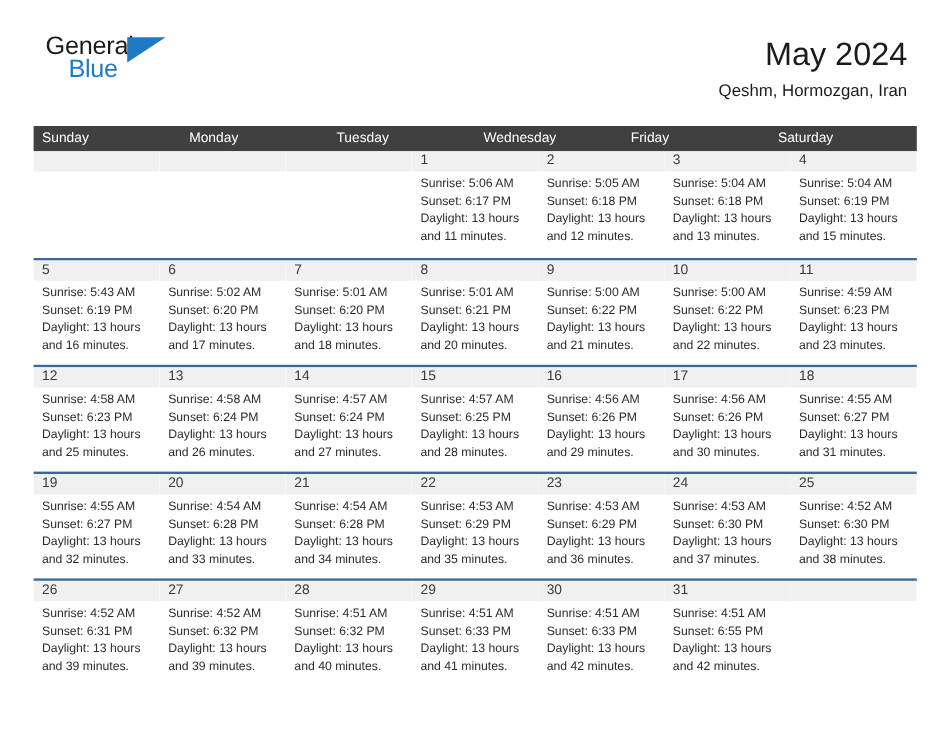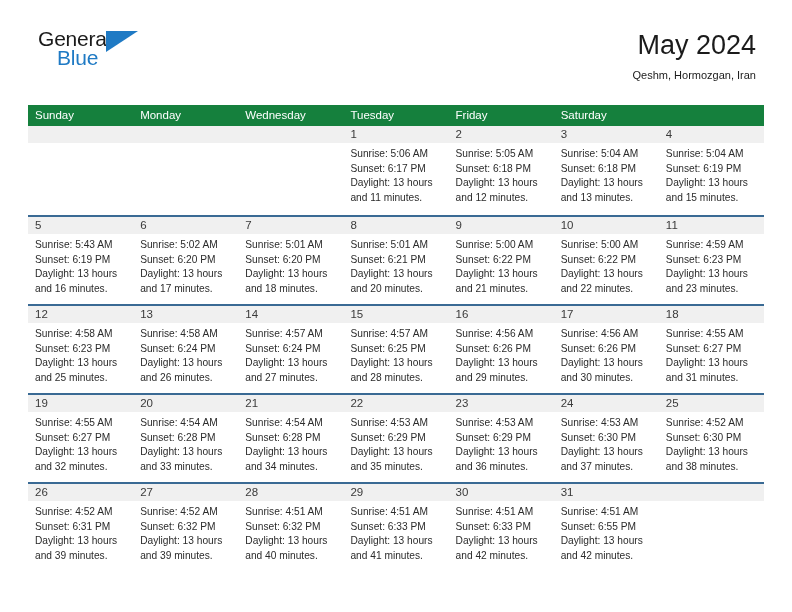--- a/index.html
+++ b/index.html
@@ -65,38 +65,38 @@
     top: 28px;
     text-align: right;
   }
   .cal-title {
     font-size: 27px;
     color: #1b1b1b;
     line-height: 34px;
     font-weight: normal;
   }
   .cal-subtitle {
-    font-size: 11px;
+    font-size: 14px;
     color: #1b1b1b;
     line-height: 20px;
     margin-top: 3px;
   }
 
   
   .calendar {
     position: absolute;
     left: 28px;
     top: 105px;
     width: 736px;
   }
 
   .weekday-row {
     display: grid;
-    grid-template-columns: repeat(7, 1fr);
-    background: #15803d;
+    grid-template-columns: repeat(6, 1fr);
+    background: #404040;
     height: 21px;
   }
   .weekday {
     color: #ffffff;
     font-size: 11.5px;
     line-height: 21px;
     padding-left: 7px;
     white-space: nowrap;
   }
 
@@ -151,22 +151,22 @@
       <div class="cal-title">May 2024</div>
       <div class="cal-subtitle">Qeshm, Hormozgan, Iran</div>
     </div>
 
   </div>
 
   <div class="calendar">
     <div class="weekday-row" id="weekday-row">
         <div class="weekday">Sunday</div>
         <div class="weekday">Monday</div>
+        <div class="weekday">Tuesday</div>
         <div class="weekday">Wednesday</div>
-        <div class="weekday">Tuesday</div>
         <div class="weekday">Friday</div>
         <div class="weekday">Saturday</div>
       </div>
     <div id="weeks-container">
         <div class="week-row first">
           <div class="day-cell empty">
             <div class="day-number"></div>
             <div class="day-info"></div>
           </div>
           <div class="day-cell empty">

